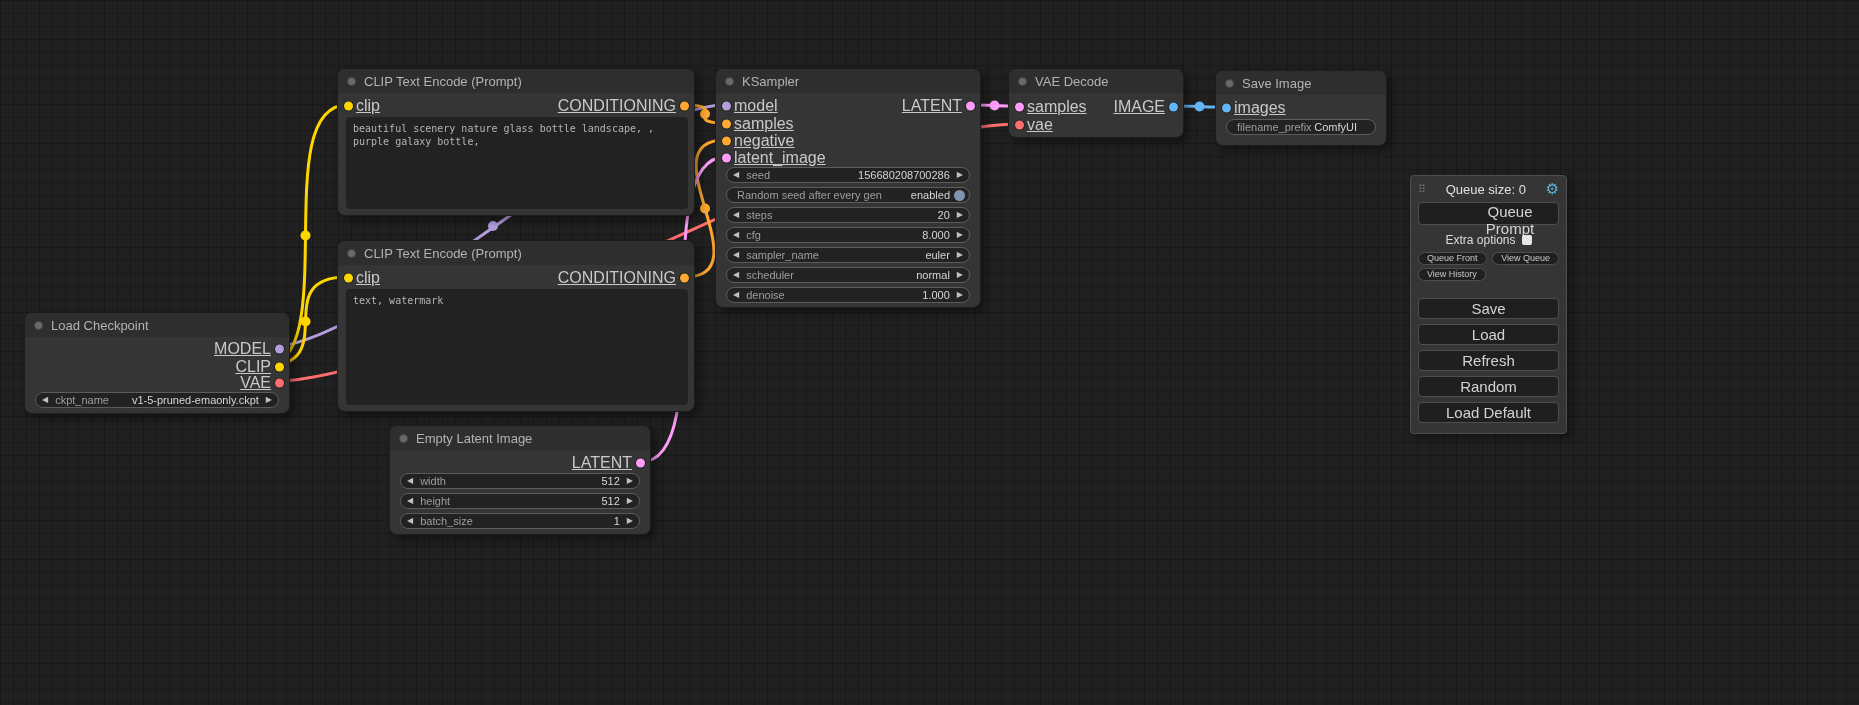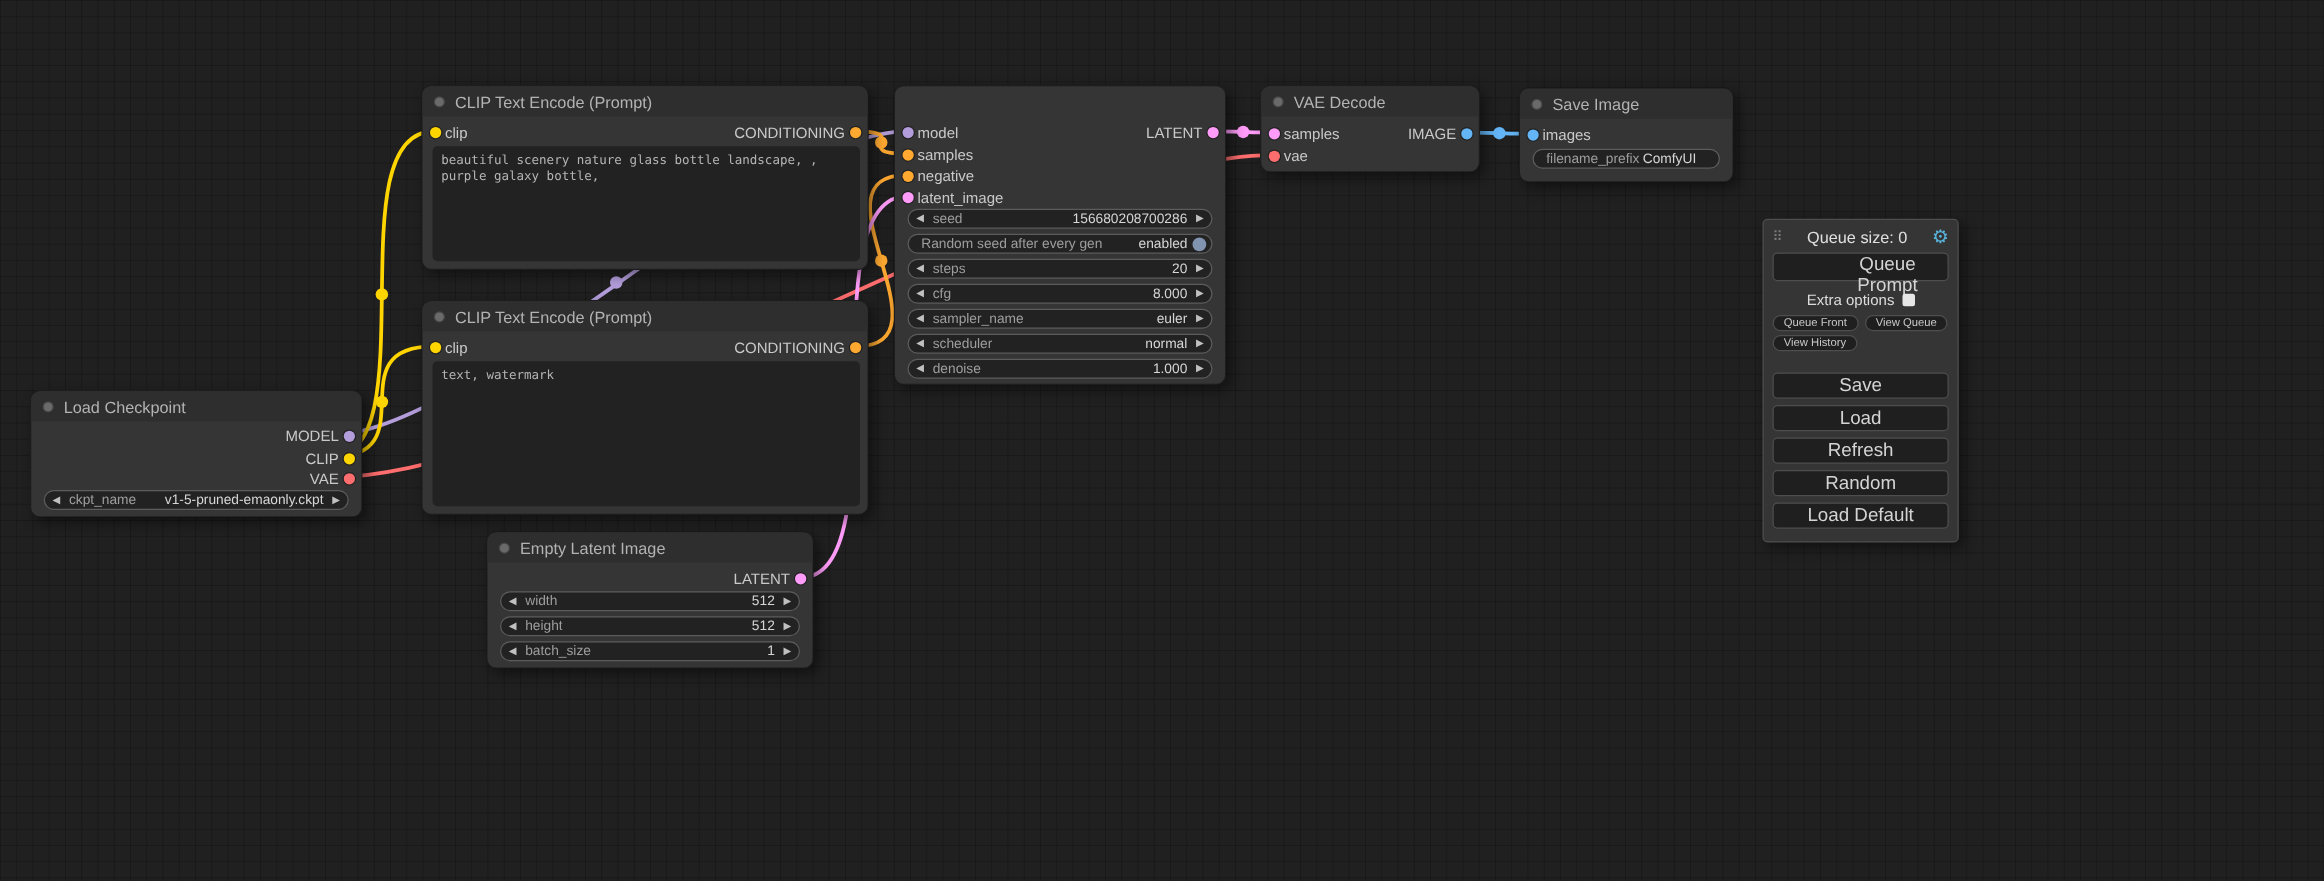--- a/index.html
+++ b/index.html
@@ -21,21 +21,21 @@
     box-shadow:4px 4px 10px rgba(0,0,0,0.45);
     box-sizing:border-box;
   }
   .node-title{
     height:24px; background:#2e2e2e; border-radius:7px 7px 0 0;
     display:flex; align-items:center; gap:8px; padding:0 9px;
     color:#b3b3b3; font-size:13px;
   }
   .title-dot{width:9px;height:9px;border-radius:50%;background:#6a6a6a;border:1px solid #474747;box-sizing:border-box;flex:0 0 auto;}
 
-  .slot{position:absolute;height:18px;display:flex;align-items:center;font-size:12px;color:#c9c9c9;}
+  .slot{position:absolute;height:18px;display:flex;align-items:center;font-size:16px;color:#c9c9c9;text-decoration:underline;}
   .slot.in{left:0;padding-left:18px;}
   .slot.out{right:0;padding-right:18px;}
   .dot{position:absolute;width:9px;height:9px;border-radius:50%;top:50%;transform:translateY(-50%);box-shadow:0 0 0 1px rgba(0,0,0,0.35);}
   .slot.in .dot{left:5.5px;}
   .slot.out .dot{right:5.5px;}
 
   .widget{
     position:absolute;height:16px;background:#222;border:1px solid #5c5c5c;
     border-radius:9px;display:flex;align-items:center;
     font-size:11px;color:#9e9e9e;padding:0 6px;box-sizing:border-box;white-space:nowrap;
@@ -63,21 +63,21 @@
   .menu-header{display:flex;align-items:center;justify-content:space-between;height:20px;font-size:13px;}
   .drag-handle{color:#7a7a7a;font-size:11px;cursor:grab;}
   .gear{color:#58b5dd;font-size:15px;cursor:pointer;}
   .btn{
     background:#1f1f1f;border:1px solid #4e4e4e;border-radius:4px;color:#d4d4d4;
     font-family:"Liberation Sans",sans-serif;cursor:pointer;padding:0;
   }
   .btn.big{height:23px;font-size:15px;margin:3px 0 7px;padding-left:43px;}
   .extra-row{display:flex;align-items:center;justify-content:center;gap:6px;font-size:12px;height:15px;margin-bottom:5px;color:#dcdcdc;}
   .checkbox{width:10px;height:10px;background:#e6e6e6;border-radius:2px;cursor:pointer;}
-  .small-row{display:flex;justify-content:flex-start;gap:5px;margin-bottom:3px;}
+  .small-row{display:flex;justify-content:space-between;gap:5px;margin-bottom:3px;}
   .btn.small{font-size:9px;height:13px;line-height:11px;padding:0 8px;border-radius:7px;color:#c8c8c8;}
   .btn.action{height:21px;font-size:15px;margin-top:5px;}
   .btn.action.first{margin-top:14px;}
 </style>
 </head>
 <body>
 
 <div id="viewport">
 
   <svg id="wires" width="1859" height="705">
@@ -181,20 +181,24 @@
     </div>
     <div class="widget" style="left:10px;right:10px;top:87px">
       <span class="arrow">◀</span>
       <span class="wname">batch_size</span>
       <span class="wvalue">1</span>
       <span class="arrow">▶</span>
     </div>
   </div>
 
   <div class="node" style="left:715px;top:68px;width:266px;height:240px">
+    <div class="node-title">
+      <span class="title-dot"></span>
+      <span>KSampler</span>
+    </div>
     <div class="slot in" style="top:28px">
       <span class="dot" style="background: rgb(179, 157, 219);"></span>
       <span>model</span>
     </div>
     <div class="slot out" style="top:28px">
       <span>LATENT</span>
       <span class="dot" style="background: rgb(255, 156, 249);"></span>
     </div>
     <div class="slot in" style="top:46px">
       <span class="dot" style="background: rgb(255, 169, 49);"></span>

